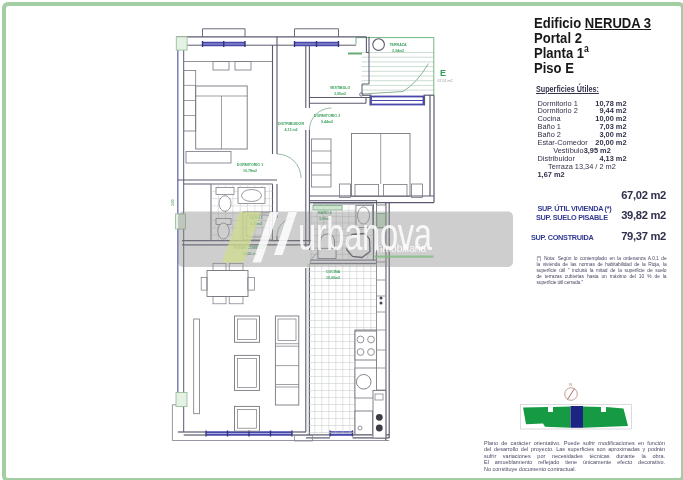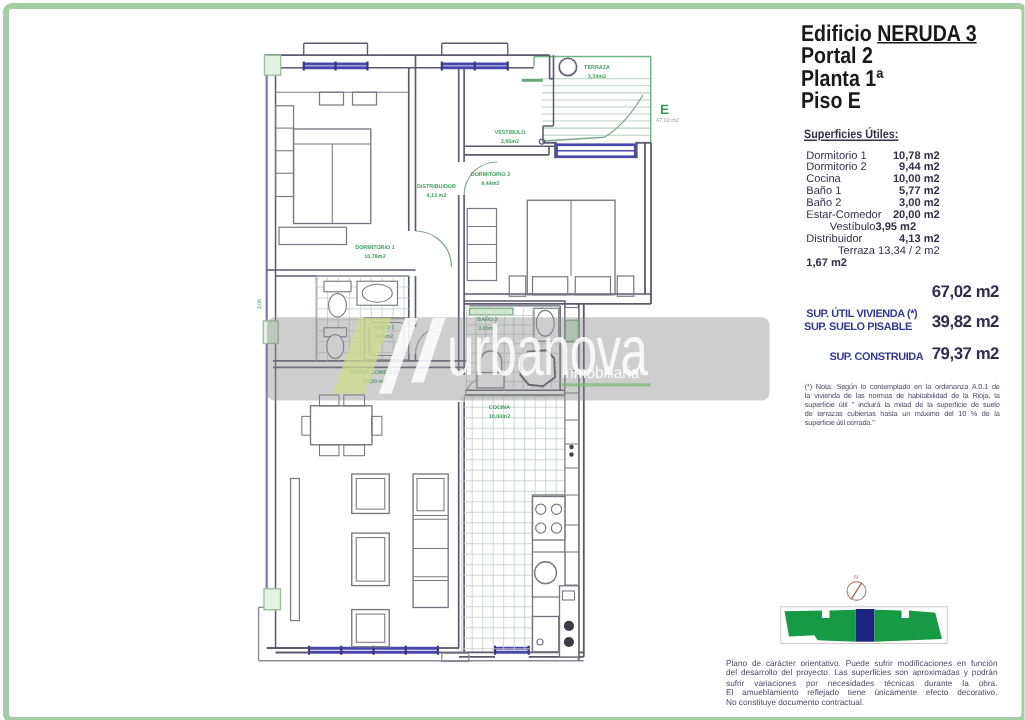--- a/index.html
+++ b/index.html
@@ -363,57 +363,57 @@
 <div style="display:flex;justify-content:space-between;height:7.9px;line-height:7.9px">
       <span>Dormitorio 2</span>
       <span style="font-weight:bold">9,44 m2</span>
     </div>
 <div style="display:flex;justify-content:space-between;height:7.9px;line-height:7.9px">
       <span>Cocina</span>
       <span style="font-weight:bold">10,00 m2</span>
     </div>
 <div style="display:flex;justify-content:space-between;height:7.9px;line-height:7.9px">
       <span>Baño 1</span>
-      <span style="font-weight:bold">5,77 m2</span>
+      <span style="font-weight:bold">7,03 m2</span>
     </div>
 <div style="display:flex;justify-content:space-between;height:7.9px;line-height:7.9px">
       <span>Baño 2</span>
       <span style="font-weight:bold">3,00 m2</span>
     </div>
 <div style="display:flex;justify-content:space-between;height:7.9px;line-height:7.9px">
       <span>Estar-Comedor</span>
       <span style="font-weight:bold">20,00 m2</span>
     </div>
 <div style="display:flex;justify-content:center;height:7.9px;line-height:7.9px">
       <span>Vestíbulo</span>
       <span style="font-weight:bold">3,95 m2</span>
     </div>
 <div style="display:flex;justify-content:space-between;height:7.9px;line-height:7.9px">
       <span>Distribuidor</span>
       <span style="font-weight:bold">4,13 m2</span>
     </div>
-<div style="display:flex;justify-content:flex-end;height:7.9px;line-height:7.9px">
+<div style="display:flex;justify-content:center;height:7.9px;line-height:7.9px">
       <span>Terraza 1</span>
       <span style="font-weight:normal">3,34 / 2 m2</span>
     </div>
 <div style="display:flex;justify-content:flex-start;height:7.9px;line-height:7.9px">
       <span></span>
       <span style="font-weight:bold">1,67 m2</span>
     </div>
 </div>
 
 <div class="abs" style="left:537.5px;top:204px;font-size:7.3px;letter-spacing:-0.28px;font-weight:bold;color:#333a93;white-space:nowrap">SUP. ÚTIL VIVIENDA (*)</div>
 
 <div class="abs" style="right:17px;top:188.5px;font-size:11.2px;letter-spacing:-0.3px;font-weight:bold;color:#2e2e4d;white-space:nowrap">67,02 m2</div>
 
 <div class="abs" style="left:536px;top:212.5px;font-size:7.3px;letter-spacing:-0.28px;font-weight:bold;color:#333a93;white-space:nowrap">SUP. SUELO PISABLE</div>
 
 <div class="abs" style="right:17px;top:209px;font-size:11.2px;letter-spacing:-0.3px;font-weight:bold;color:#2e2e4d;white-space:nowrap">39,82 m2</div>
 
-<div class="abs" style="left:553px;top:232.5px;font-size:7.3px;letter-spacing:-0.28px;font-weight:bold;color:#333a93;white-space:nowrap">SUP. CONSTRUIDA</div>
+<div class="abs" style="left:531px;top:232.5px;font-size:7.3px;letter-spacing:-0.28px;font-weight:bold;color:#333a93;white-space:nowrap">SUP. CONSTRUIDA</div>
 
 <div class="abs" style="right:17px;top:229.5px;font-size:11.2px;letter-spacing:-0.3px;font-weight:bold;color:#2e2e4d;white-space:nowrap">79,37 m2</div>
 
 <div class="abs" style="left:536.5px;top:256px;width:130px;font-size:4.9px;letter-spacing:-0.1px;word-spacing:-0.25px;line-height:5.9px;color:#4a4a66">
 <div class="jline">(*) Nota: Según lo contemplado en la ordenanza A.0.1 de</div>
 <div class="jline">la vivienda de las normas de habitabilidad de la Rioja, la</div>
 <div class="jline">superficie útil " incluirá la mitad de la superficie de suelo</div>
 <div class="jline">de terrazas cubiertas hasta un máximo del 10 % de la</div>
 <div>superficie útil cerrada."</div>
 </div>

